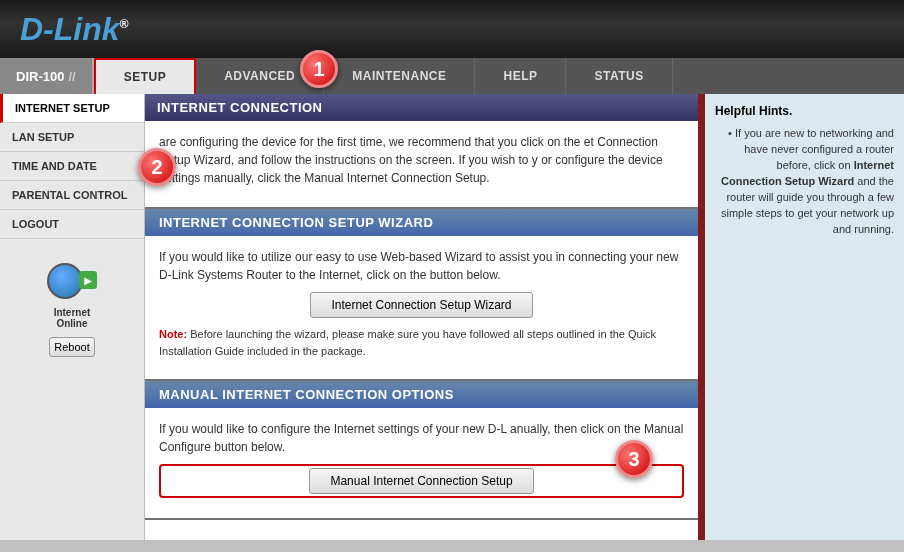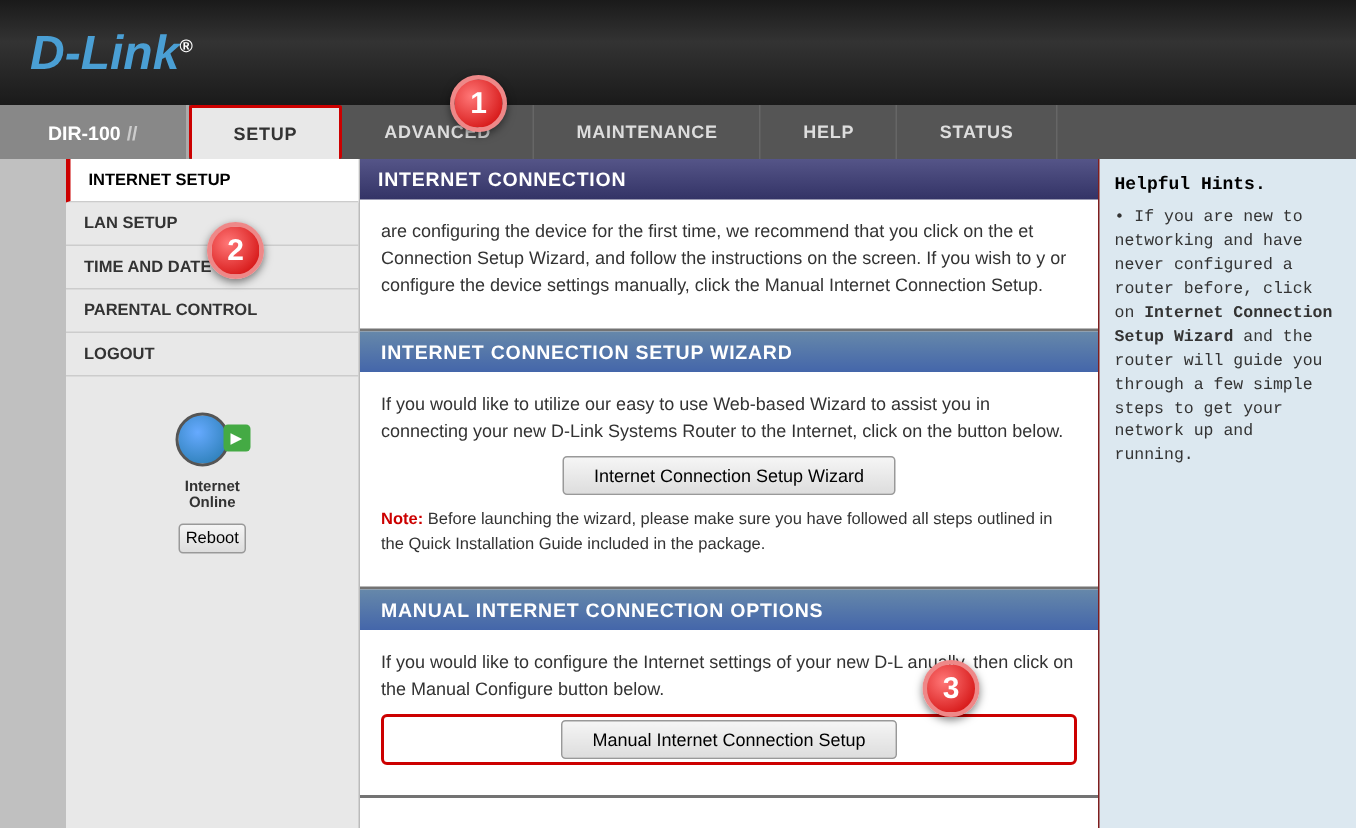--- a/index.html
+++ b/index.html
@@ -8,21 +8,21 @@
       height: 552px;
       font-family: Arial, sans-serif;
       font-size: 12px;
       background: #c0c0c0;
       overflow: hidden;
     }
 
     
     .header {
       background: linear-gradient(to bottom, #1a1a1a 0%, #333 40%, #1a1a1a 100%);
-      height: 70px;
+      height: 58px;
       display: flex;
       align-items: center;
       padding: 0 20px;
       position: relative;
     }
     .dlink-logo {
       color: white;
       font-size: 32px;
       font-weight: bold;
       font-style: italic;
@@ -40,21 +40,21 @@
     .nav-bar {
       background: #555;
       display: flex;
       align-items: stretch;
       height: 36px;
       position: relative;
     }
     .nav-model {
       background: #888;
       color: white;
-      padding: 0 32px;
+      padding: 0 16px;
       display: flex;
       align-items: center;
       font-weight: bold;
       font-size: 13px;
       border-right: 2px solid #aaa;
     }
     .nav-model-slashes {
       color: #ccc;
       margin-left: 4px;
     }
@@ -98,25 +98,24 @@
     .badge-3 { top: 440px; left: 615px; }
 
     
     .content-wrapper {
       display: flex;
       height: calc(552px - 70px - 36px);
     }
 
     
     .sidebar {
-      width: 196px;
+      width: 145px;
       background: #e8e8e8;
       border-right: 1px solid #bbb;
       flex-shrink: 0;
-      margin-left: 44px;
     }
     .sidebar-item {
       padding: 8px 12px;
       border-bottom: 1px solid #ccc;
       font-size: 11px;
       color: #333;
       cursor: pointer;
       text-transform: uppercase;
       font-weight: bold;
     }
@@ -244,39 +243,39 @@
       padding: 5px 20px;
       background: linear-gradient(to bottom, #f5f5f5, #ddd);
       border: 1px solid #999;
       border-radius: 3px;
       font-size: 12px;
       cursor: pointer;
     }
 
     
     .help-panel {
-      width: 172px;
+      width: 206px;
       background: #dce8f0;
-      border-left: 1px solid #7f1d1d;
+      border-left: 7px solid #7f1d1d;
       padding: 10px 10px;
       font-size: 11px;
       color: #333;
       flex-shrink: 0;
       overflow-y: auto;
-      font-family: Liberation Mono, monospace;
     }
     .help-panel h3 {
       font-size: 12px;
       font-weight: bold;
       margin-bottom: 8px;
       color: #000;
     }
     .help-panel p {
       margin-bottom: 8px;
       line-height: 1.45;
+      text-align: right;
     }
     .help-panel strong {
       font-weight: bold;
     }
 
     
     .tab-highlight {
       border: 2px solid #cc0000;
       border-radius: 2px;
     }

